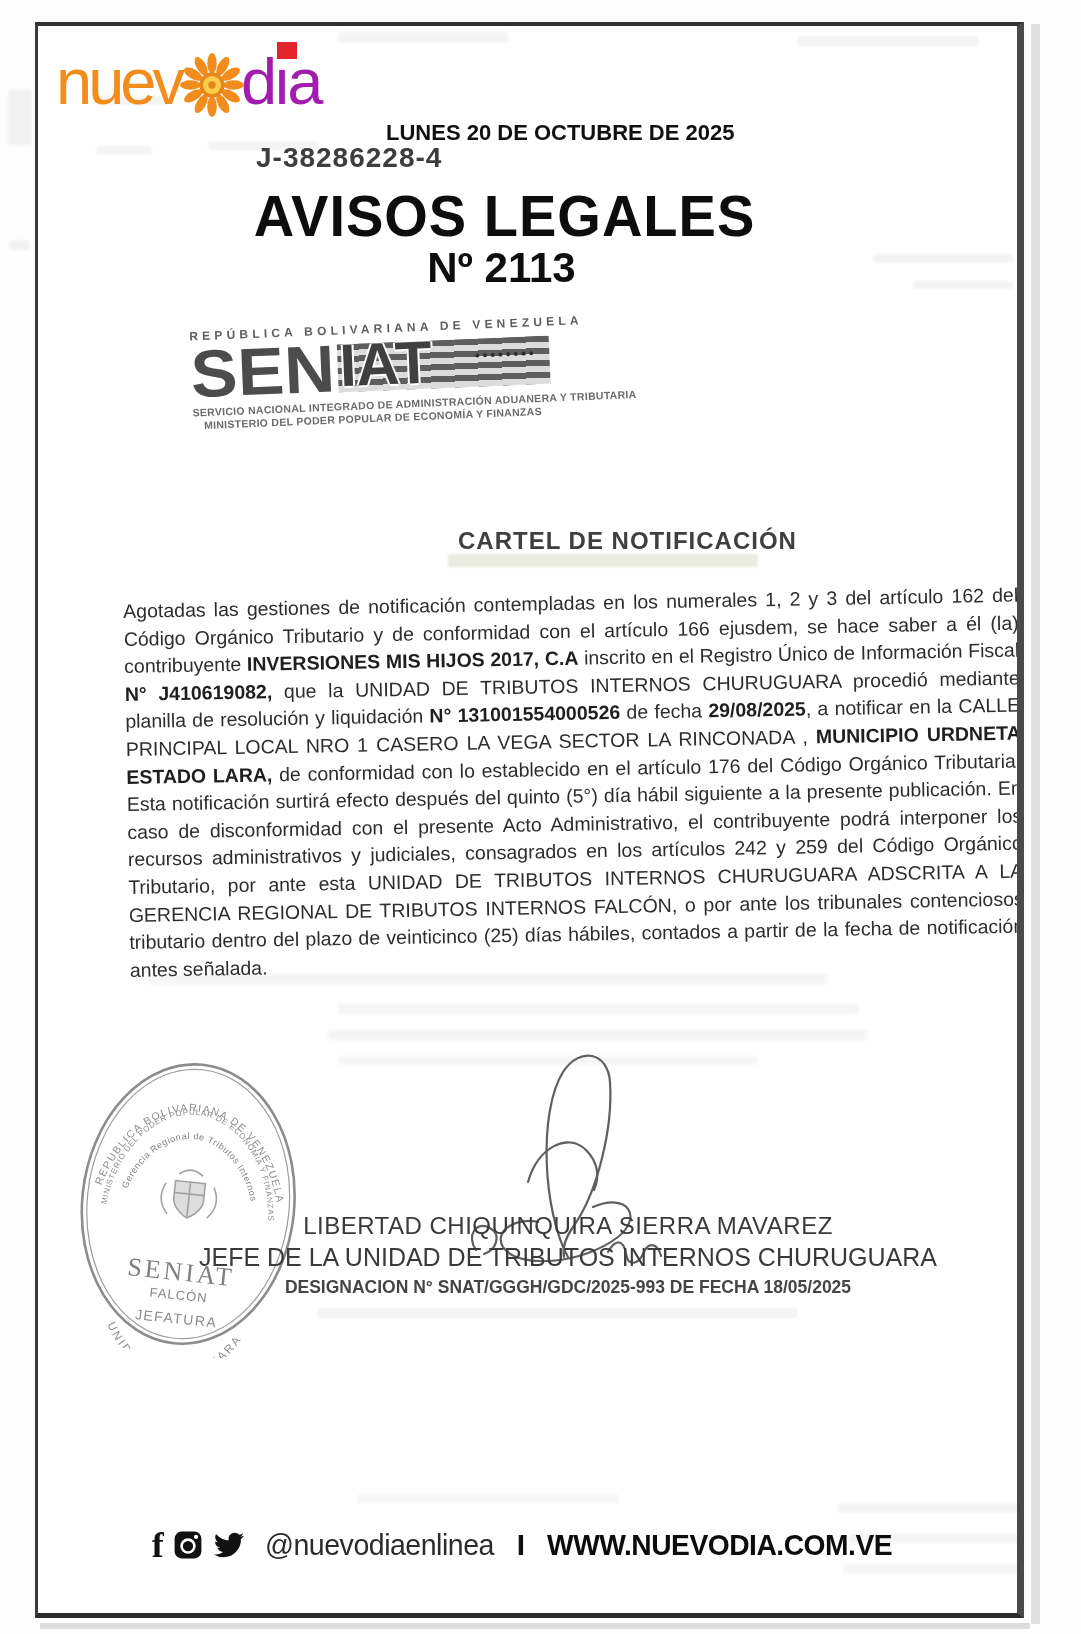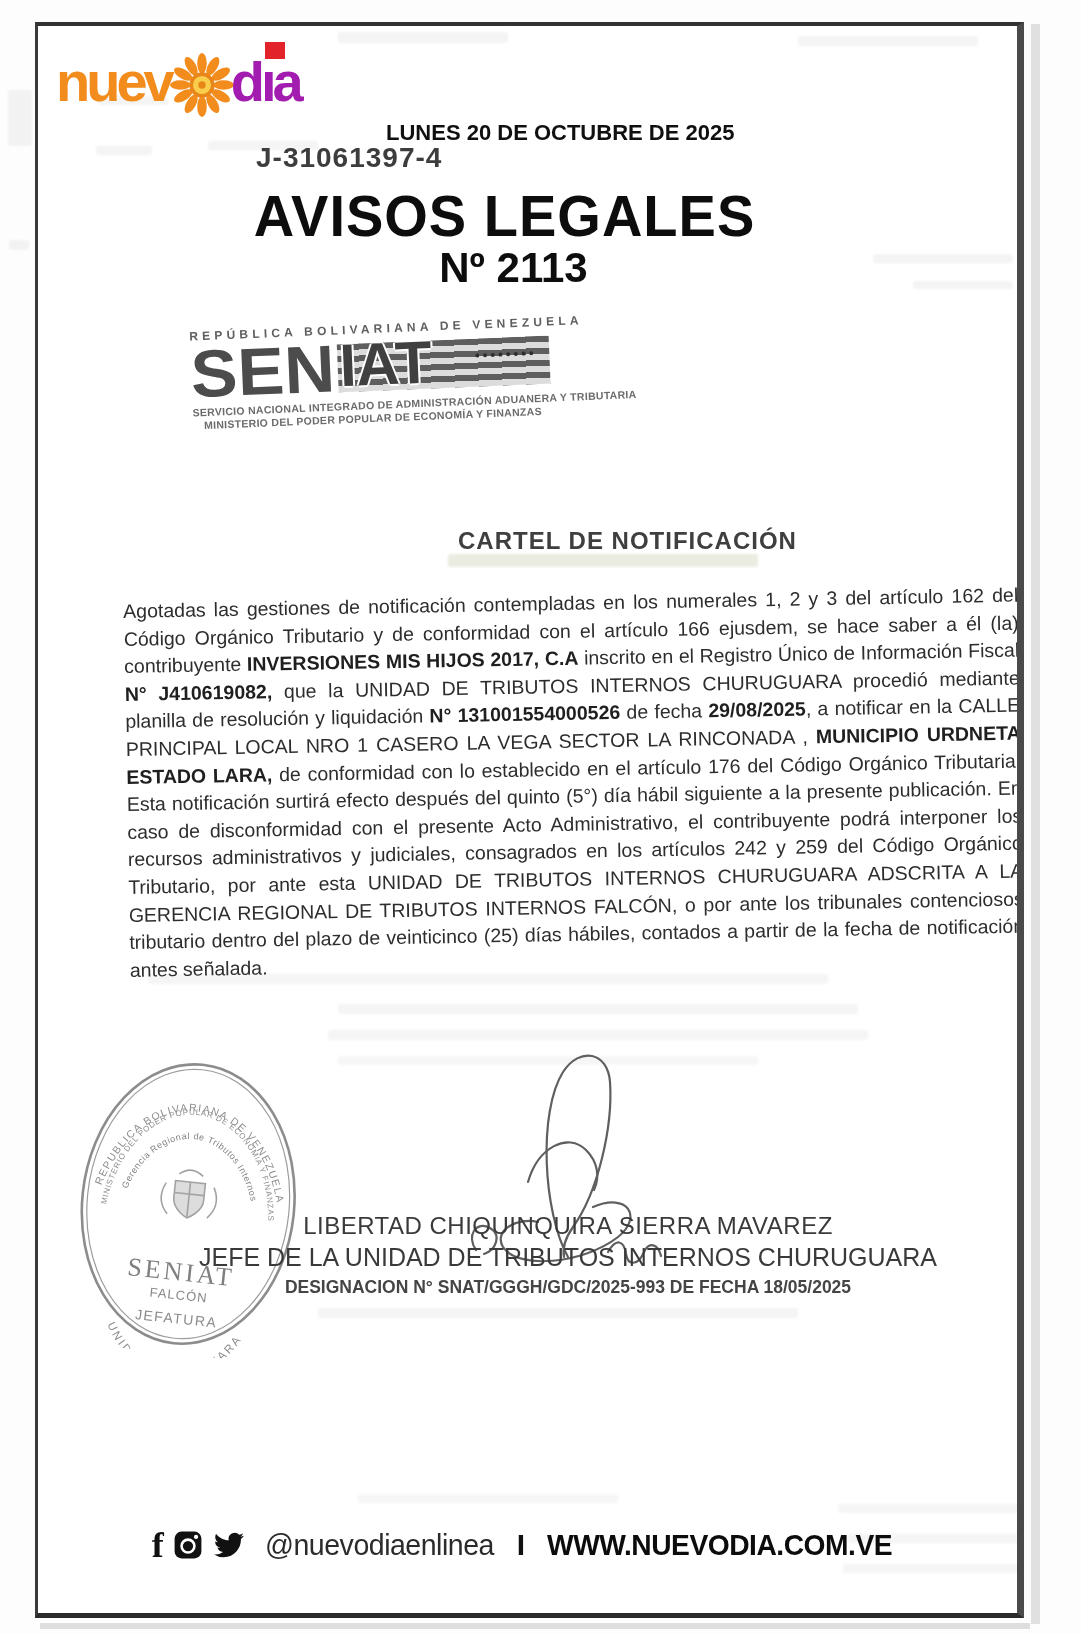--- a/index.html
+++ b/index.html
@@ -11,35 +11,35 @@
     position:absolute;left:35px;top:22px;width:989px;height:1596px;background:#fff;
     border-top:4px solid #323232;border-left:3px solid #3a3a3a;
     border-right:7px solid #4a4a4a;border-bottom:5px solid #2b2b2b;
     box-sizing:border-box;overflow:hidden;
   }
   .scan-strip-right{position:absolute;left:1031px;top:24px;width:9px;height:1600px;background:#c9c9c9;opacity:.55;}
   .scan-strip-bottom{position:absolute;left:40px;top:1623px;width:990px;height:6px;background:#bfbfbf;opacity:.5;}
 
   
   .logo-row{position:absolute;left:18px;top:14px;display:flex;align-items:center;}
-  .logo-word{font-size:56px;line-height:84px;font-weight:bold;letter-spacing:-4px;}
+  .logo-word{font-size:65px;line-height:84px;font-weight:normal;letter-spacing:-4px;}
   .logo-nuev{color:#F28C1C;}
   .logo-dia{color:#a21caf;}
   .dia-i{position:relative;display:inline-block;}
   .dia-i::after{content:"";position:absolute;left:4px;top:2px;width:20px;height:17px;background:#E2232A;}
   .sunflower{margin:6px -4px 0 -2px;}
   .rif{position:absolute;left:218px;top:116px;font-size:28px;font-weight:bold;color:#3d3d3d;letter-spacing:1px;}
   .date-line{position:absolute;left:348px;top:94px;font-size:22px;font-weight:bold;color:#101010;}
   .publicidad{position:absolute;left:770px;top:5px;width:222px;height:61px;background:#F6921E;
     display:flex;align-items:center;justify-content:center;}
   .publicidad span{font-size:40px;font-weight:bold;color:#141414;transform:scale(.82,1.1);letter-spacing:0;}
 
   .main-title{position:absolute;left:0;top:158px;width:100%;padding-right:46px;box-sizing:border-box;
     text-align:center;font-size:56px;font-weight:bold;letter-spacing:1px;color:#0d0d0d;transform:scaleY(1.02);}
-  .notice-number{position:absolute;left:12px;top:218px;width:100%;padding-right:52px;box-sizing:border-box;
+  .notice-number{position:absolute;left:0;top:218px;width:100%;padding-right:52px;box-sizing:border-box;
     text-align:center;font-size:42px;font-weight:bold;color:#0d0d0d;}
 
   
   .seniat{position:absolute;left:153px;top:296px;width:360px;transform:rotate(-2.4deg);}
   .rb-line{font-size:12px;font-weight:bold;letter-spacing:4.2px;color:#5f5f5f;text-align:center;white-space:nowrap;}
   .wordmark{display:flex;align-items:center;height:58px;margin-top:2px;}
   .sen{font-size:70px;line-height:58px;font-weight:bold;color:#4c4c4c;transform:scaleY(.95);}
   .iat-box{position:relative;width:212px;height:48px;margin-left:3px;flex:none;
     background:repeating-linear-gradient(180deg,#5e5e5e 0 6px,#dcdcdc 6px 12px);}
   .iat{position:absolute;left:2px;top:-8px;font-size:60px;line-height:60px;font-weight:bold;color:#404040;
@@ -113,21 +113,21 @@
         <ellipse cx="32" cy="11" rx="4.6" ry="10" transform="rotate(240 32 32)"></ellipse>
         <ellipse cx="32" cy="11" rx="4.6" ry="10" transform="rotate(270 32 32)"></ellipse>
         <ellipse cx="32" cy="11" rx="4.6" ry="10" transform="rotate(300 32 32)"></ellipse>
         <ellipse cx="32" cy="11" rx="4.6" ry="10" transform="rotate(330 32 32)"></ellipse>
       </g>
       <circle cx="32" cy="32" r="10.5" fill="#FACD4C" stroke="#E8861A" stroke-width="3.5"></circle>
       <circle cx="32" cy="32" r="3.6" fill="#E8861A"></circle>
     </svg>
     <span class="logo-word logo-dia"><span>d</span><span class="dia-i">ı</span><span>a</span></span>
   </div>
-  <div class="rif">J-31061397-4</div>
+  <div class="rif">J-38286228-4</div>
   <div class="date-line">LUNES 20 DE OCTUBRE DE 2025</div>
 
   <div class="main-title">AVISOS LEGALES</div>
   <div class="notice-number">Nº 2113</div>
 
   <div class="seniat">
     <div class="rb-line">REPÚBLICA BOLIVARIANA DE VENEZUELA</div>
     <div class="wordmark">
       <span class="sen">SEN</span>
       <span class="iat-box">

